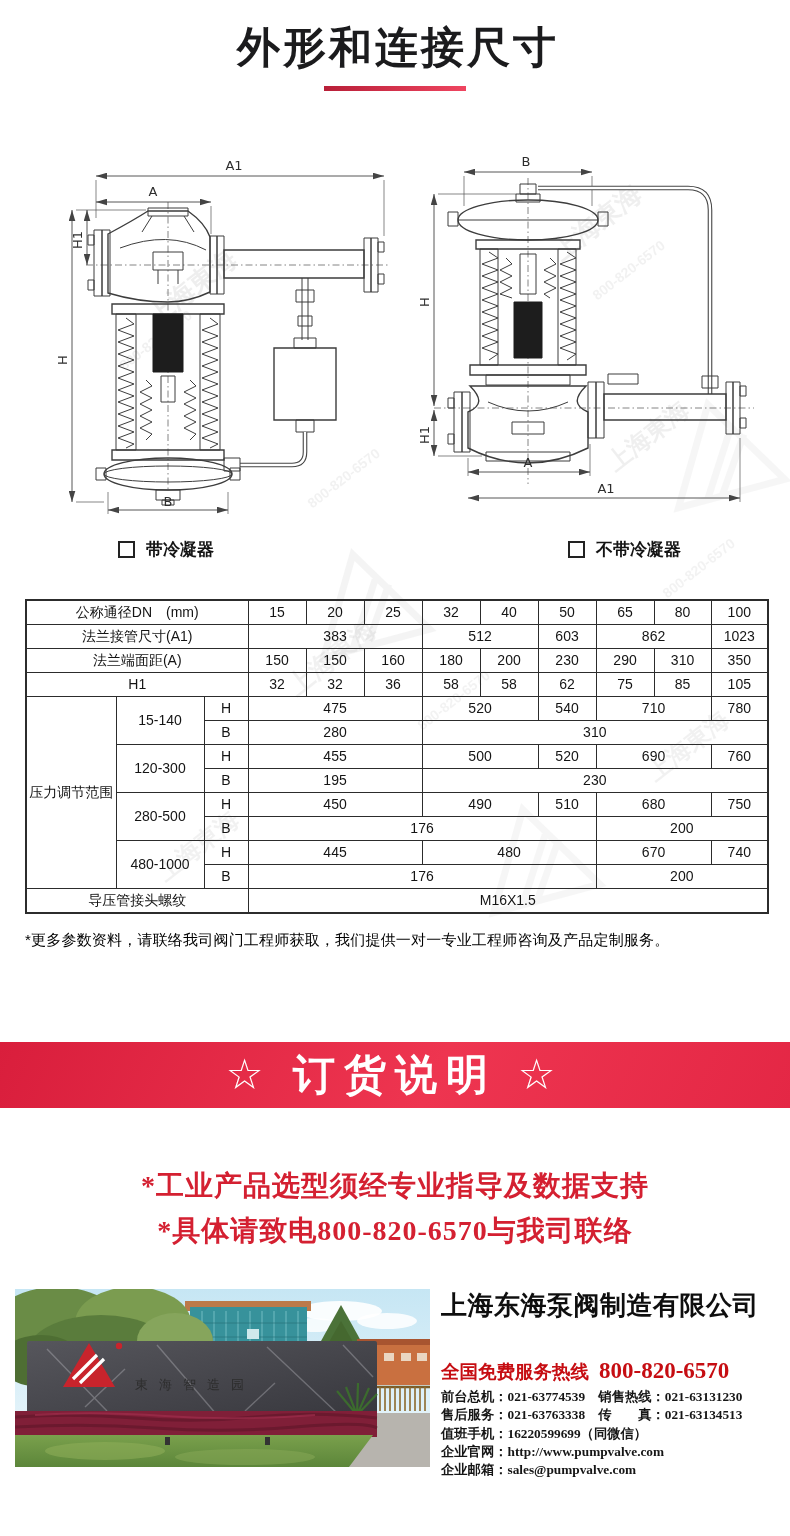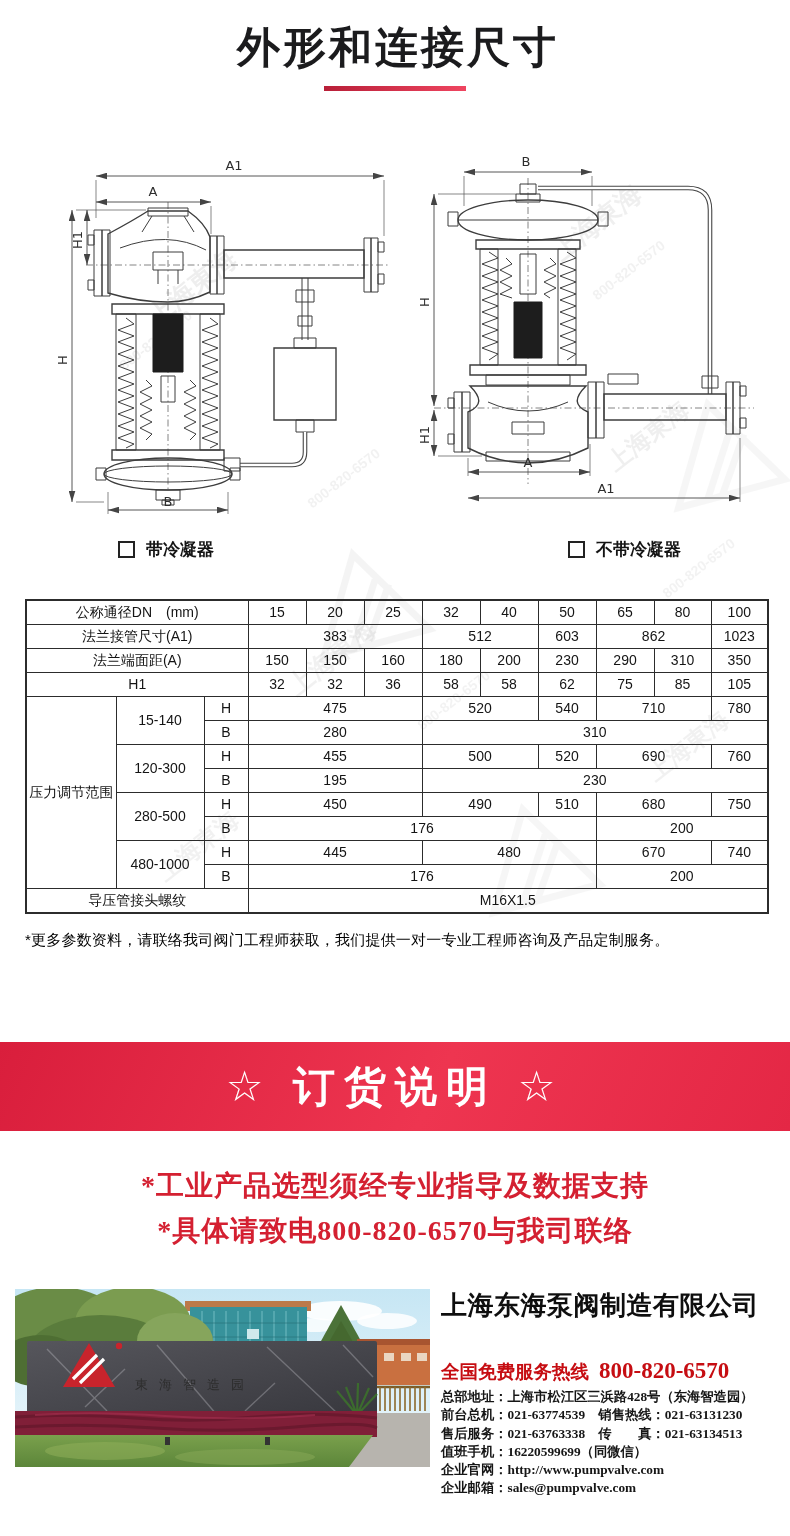--- a/index.html
+++ b/index.html
@@ -38,21 +38,21 @@
   
   table.spec{position:absolute;left:25px;top:599px;width:740px;border-collapse:collapse;
        table-layout:fixed;font-size:14px;color:#141414;text-align:center;border:2px solid #2c2c2c;padding-left:8px;}
   table.spec td{border:1px solid #2c2c2c;height:23px;padding:0 2px;line-height:1.12;
        overflow:hidden;background:transparent;}
   td.pr{padding:0 13px;line-height:1.3;}
 
   .note{position:absolute;left:25px;top:931px;margin:0;font-size:15px;color:#000000;letter-spacing:0.2px;}
 
   
-  .banner{position:absolute;left:0;top:1042px;width:790px;height:89px;
+  .banner{position:absolute;left:0;top:1042px;width:790px;height:66px;
        background:linear-gradient(115deg,#d91e3c 0%,#ee3550 55%,#e42745 100%);
        display:flex;align-items:center;justify-content:center;
        color:#fff;font-size:42px;font-weight:bold;letter-spacing:9px;}
 
   
   .notices{position:absolute;top:1163px;left:0;width:100%;text-align:center;
        font-family:"Liberation Serif","DejaVu Serif",serif;font-weight:bold;
        color:#d42031;font-size:28px;line-height:45px;letter-spacing:1px;}
 
   
@@ -483,21 +483,20 @@
     </g>
   </svg>
 
   <div class="company">
     <div class="cn">上海东海泵阀制造有限公司</div>
     <div class="hotline">
       <span class="hl-label">全国免费服务热线</span>
       <span class="hl-number">800-820-6570</span>
     </div>
     <div class="contacts">
-      <div>总部地址：上海市松江区三浜路428号（东海智造园）</div>
       <div>前台总机：021-63774539　销售热线：021-63131230</div>
       <div>售后服务：021-63763338　传　　真：021-63134513</div>
       <div>值班手机：16220599699（同微信）</div>
       <div>企业官网：http://www.pumpvalve.com</div>
       <div>企业邮箱：sales@pumpvalve.com</div>
     </div>
   </div>
 
 </div>
 

